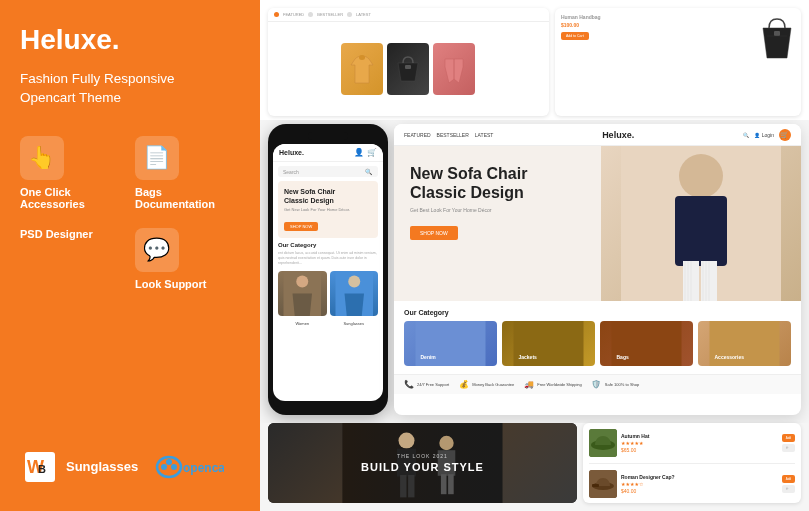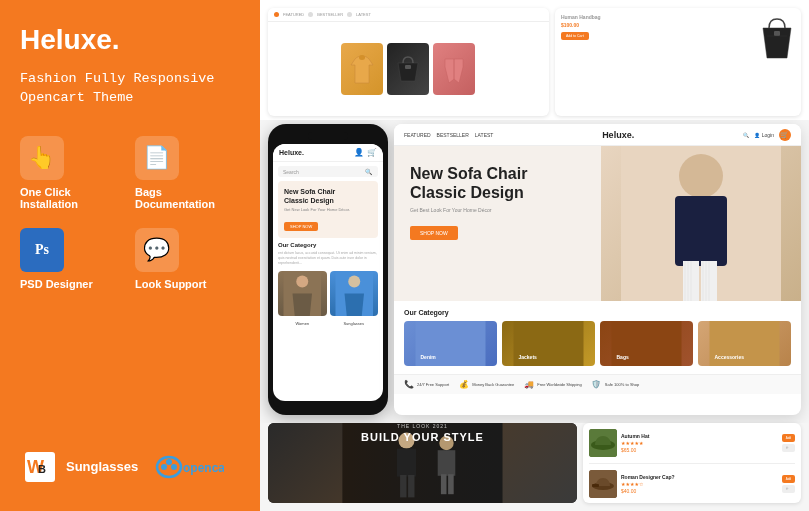--- a/index.html
+++ b/index.html
@@ -34,21 +34,20 @@
       font-weight: 700;
       margin-bottom: 14px;
     }
 
     .tagline {
       color: #fff;
       font-size: 13.5px;
       font-weight: 500;
       line-height: 1.4;
       margin-bottom: 28px;
-      font-family: Liberation Mono, monospace;
     }
 
     .features-grid {
       display: grid;
       grid-template-columns: 1fr 1fr;
       gap: 18px 10px;
       margin-bottom: 24px;
     }
 
     .feature-item {
@@ -507,20 +506,21 @@
       height: 88px;
     }
 
     .bottom-screenshot-1 {
       flex: 1.5;
       background: #1a1a1a;
       border-radius: 6px;
       overflow: hidden;
       position: relative;
       display: flex;
+      align-items: center;
       justify-content: center;
     }
 
     .bottom-bg-fashion {
       position: absolute;
       inset: 0;
       background: linear-gradient(135deg, #2a2a2a 0%, #4a3a2a 50%, #3a3a3a 100%);
     }
 
     .bottom-fashion-text {
@@ -605,28 +605,27 @@
 
 <div class="main-container">
 
   <div class="left-panel">
     <div class="brand-title">Heluxe.</div>
     <div class="tagline">Fashion Fully Responsive<br>Opencart Theme</div>
 
     <div class="features-grid">
       <div class="feature-item">
         <div class="feature-icon">👆</div>
-        <div class="feature-label">One Click Installation</div>
+        <div class="feature-label">One Click Accessories</div>
       </div>
       <div class="feature-item">
         <div class="feature-icon">📄</div>
         <div class="feature-label">Bags Documentation</div>
       </div>
       <div class="feature-item">
-        <div class="feature-icon" style="background:#2b6cbf; padding:4px; border-radius:6px; font-size:14px; color:#fff; font-weight:700; font-family:serif;">Ps</div>
         <div class="feature-label">PSD Designer</div>
       </div>
       <div class="feature-item">
         <div class="feature-icon">💬</div>
         <div class="feature-label">Look Support</div>
       </div>
     </div>
 
     <div class="logos-section">
       <div class="webi-logo">

